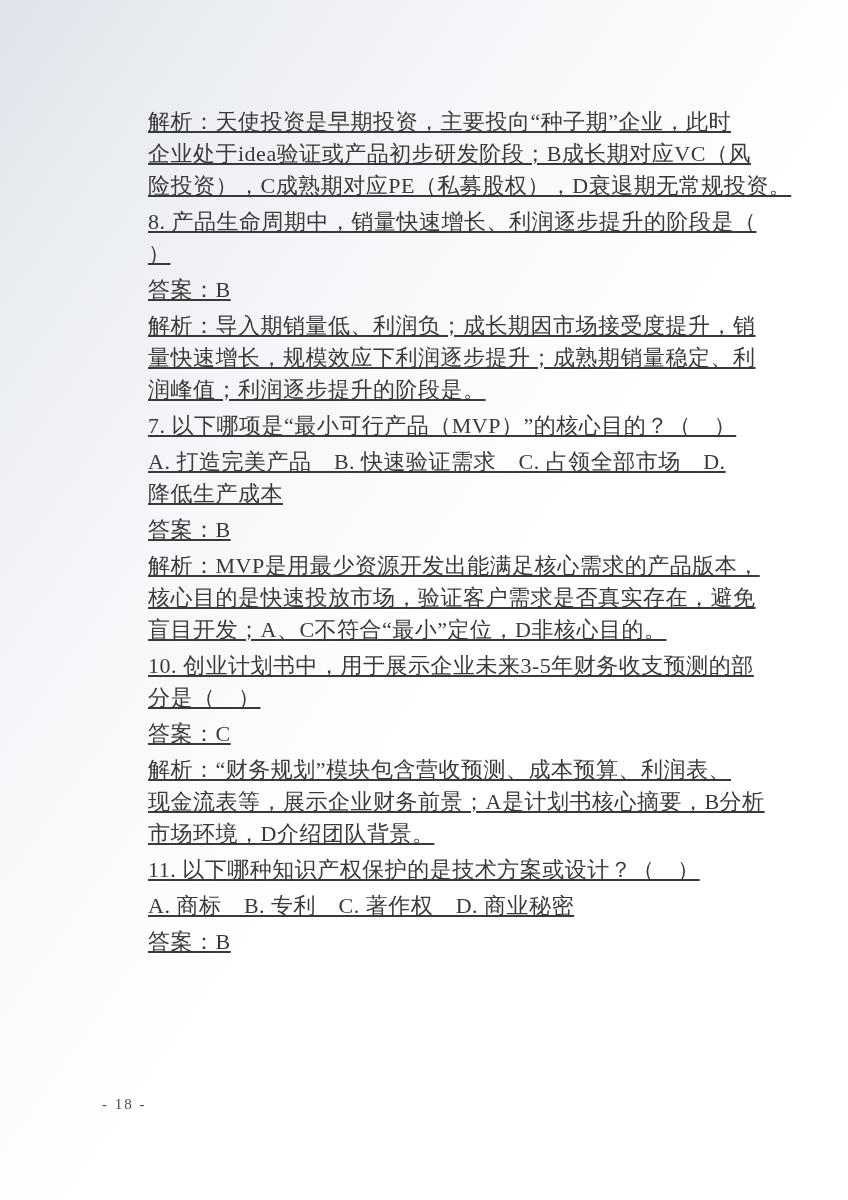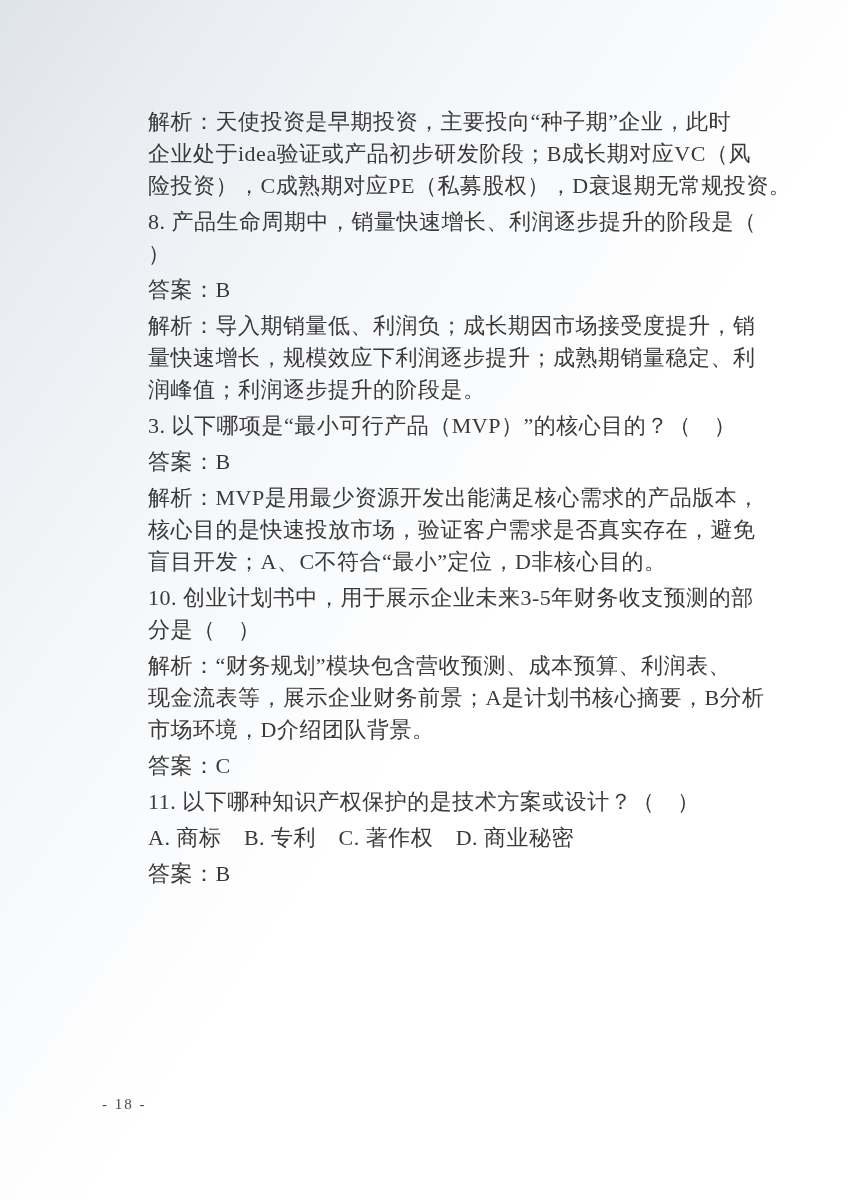--- a/index.html
+++ b/index.html
@@ -25,20 +25,21 @@
     top: 106px;
     width: 680px;
     color: #3a3a3a;
     font-size: 22px;
     line-height: 32px;
   }
   .para {
     margin: 0 0 4px 0;
     white-space: pre-wrap;
     letter-spacing: 0.5px;
+    text-decoration: underline;
   }
   .footer {
     position: absolute;
     left: 102px;
     top: 1096px;
     color: #4a4a4a;
     font-size: 15px;
     letter-spacing: 2px;
     white-space: pre;
   }
@@ -51,29 +52,31 @@
 
   <p class="para">解析：天使投资是早期投资，主要投向“种子期”企业，此时
 企业处于idea验证或产品初步研发阶段；B成长期对应VC（风
 险投资），C成熟期对应PE（私募股权），D衰退期无常规投资。</p>
       <p class="para">8. 产品生命周期中，销量快速增长、利润逐步提升的阶段是（
 ）</p>
       <p class="para">答案：B</p>
       <p class="para">解析：导入期销量低、利润负；成长期因市场接受度提升，销
 量快速增长，规模效应下利润逐步提升；成熟期销量稳定、利
 润峰值；利润逐步提升的阶段是。</p>
-      <p class="para">3. 以下哪项是“最小可行产品（MVP）”的核心目的？（　）</p>
+      <p class="para">7. 以下哪项是“最小可行产品（MVP）”的核心目的？（　）</p>
+      <p class="para">A. 打造完美产品　B. 快速验证需求　C. 占领全部市场　D.
+降低生产成本</p>
       <p class="para">答案：B</p>
       <p class="para">解析：MVP是用最少资源开发出能满足核心需求的产品版本，
 核心目的是快速投放市场，验证客户需求是否真实存在，避免
 盲目开发；A、C不符合“最小”定位，D非核心目的。</p>
       <p class="para">10. 创业计划书中，用于展示企业未来3-5年财务收支预测的部
 分是（　）</p>
+      <p class="para">答案：C</p>
       <p class="para">解析：“财务规划”模块包含营收预测、成本预算、利润表、
 现金流表等，展示企业财务前景；A是计划书核心摘要，B分析
 市场环境，D介绍团队背景。</p>
-      <p class="para">答案：C</p>
       <p class="para">11. 以下哪种知识产权保护的是技术方案或设计？（　）</p>
       <p class="para">A. 商标　B. 专利　C. 著作权　D. 商业秘密</p>
       <p class="para">答案：B</p>
     </main>
   <div class="footer">- 18 -</div>
 </div>
 
 </body></html>

